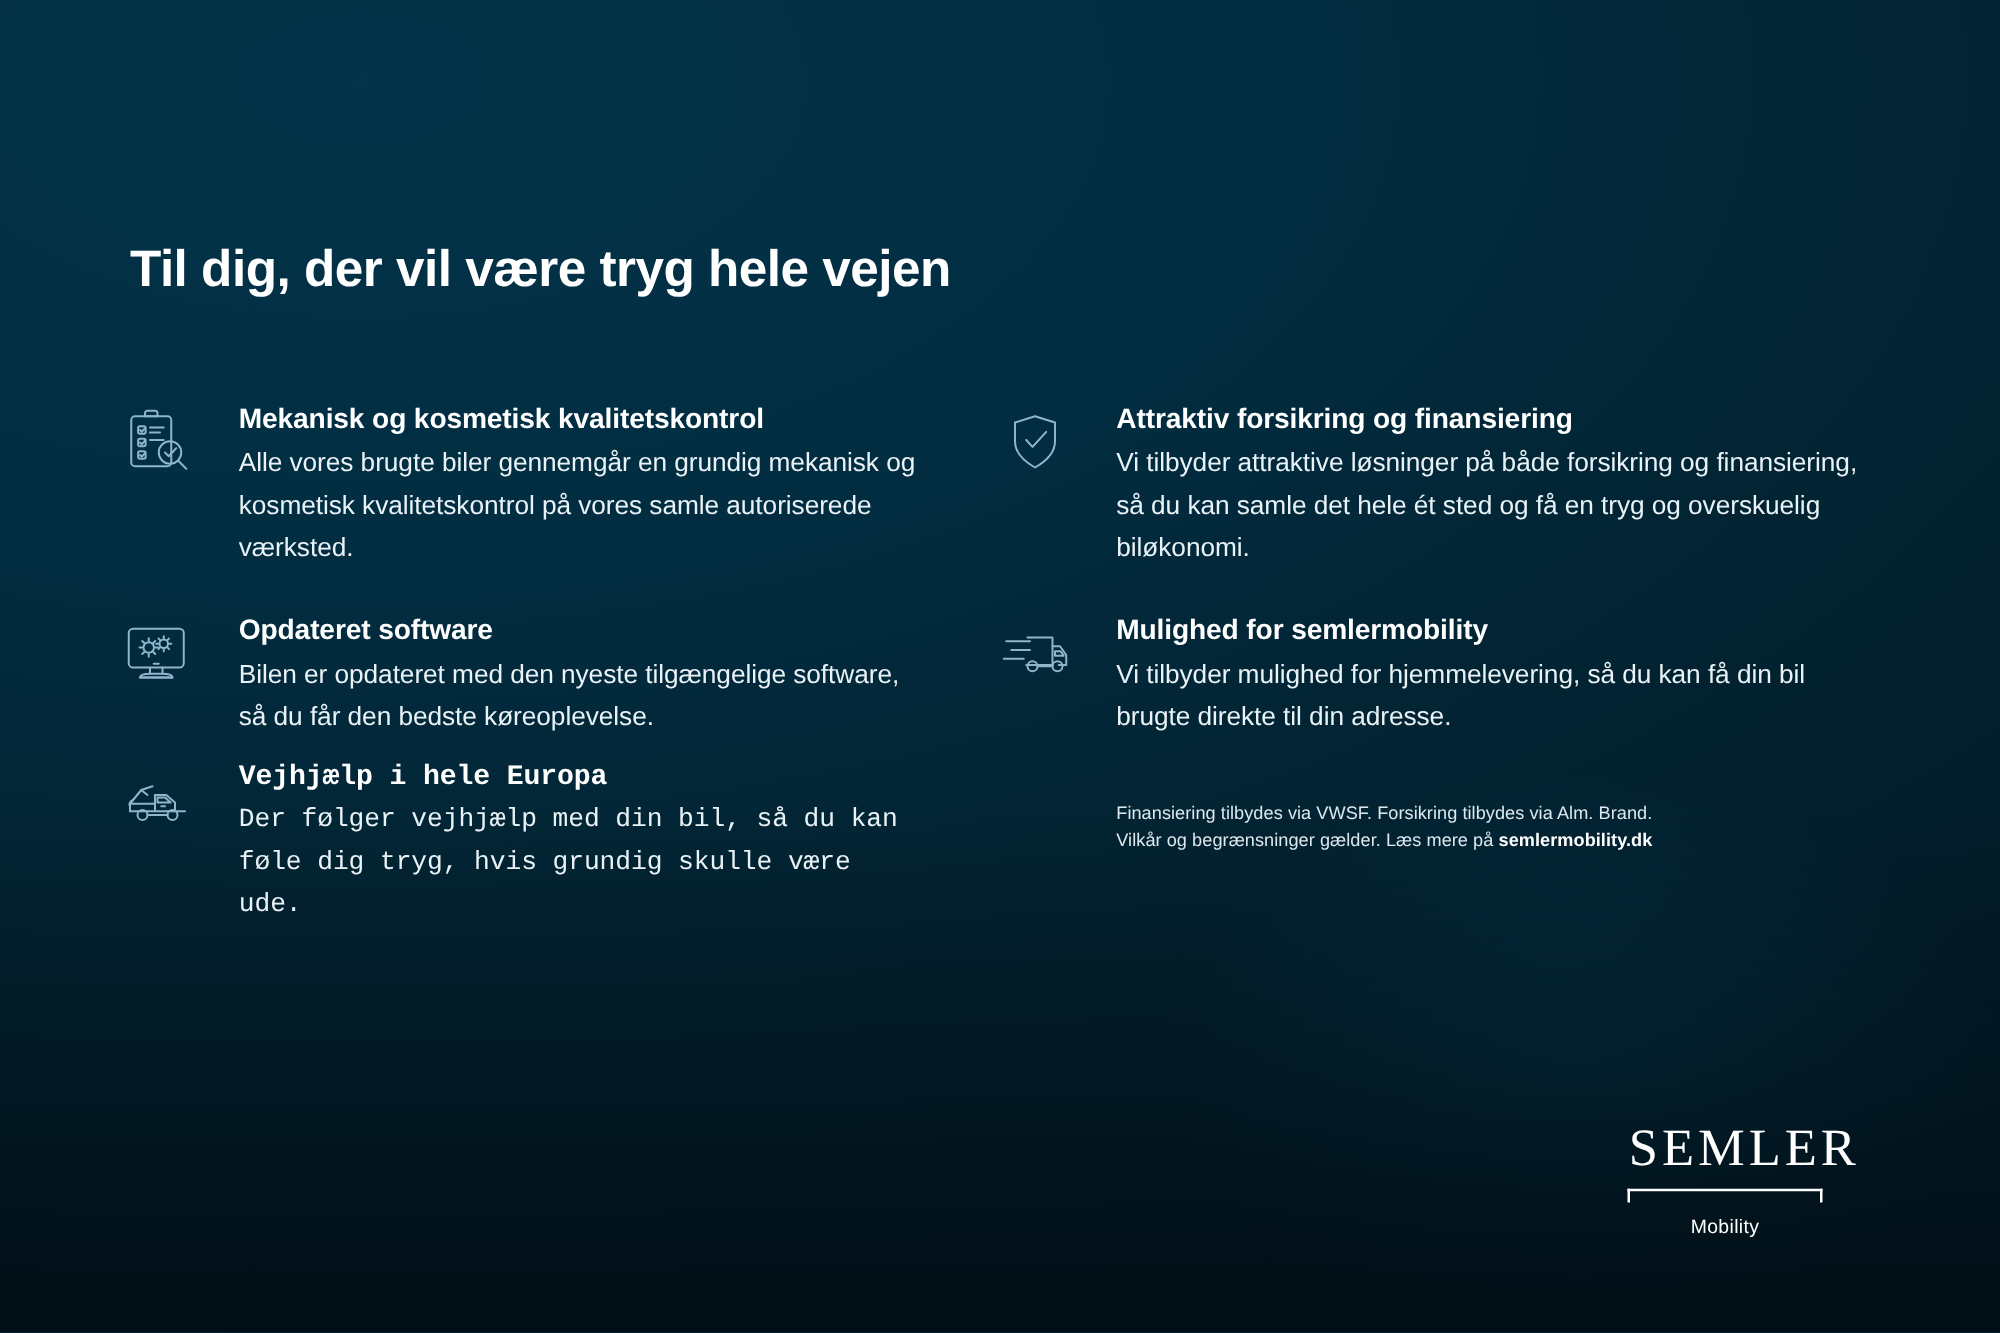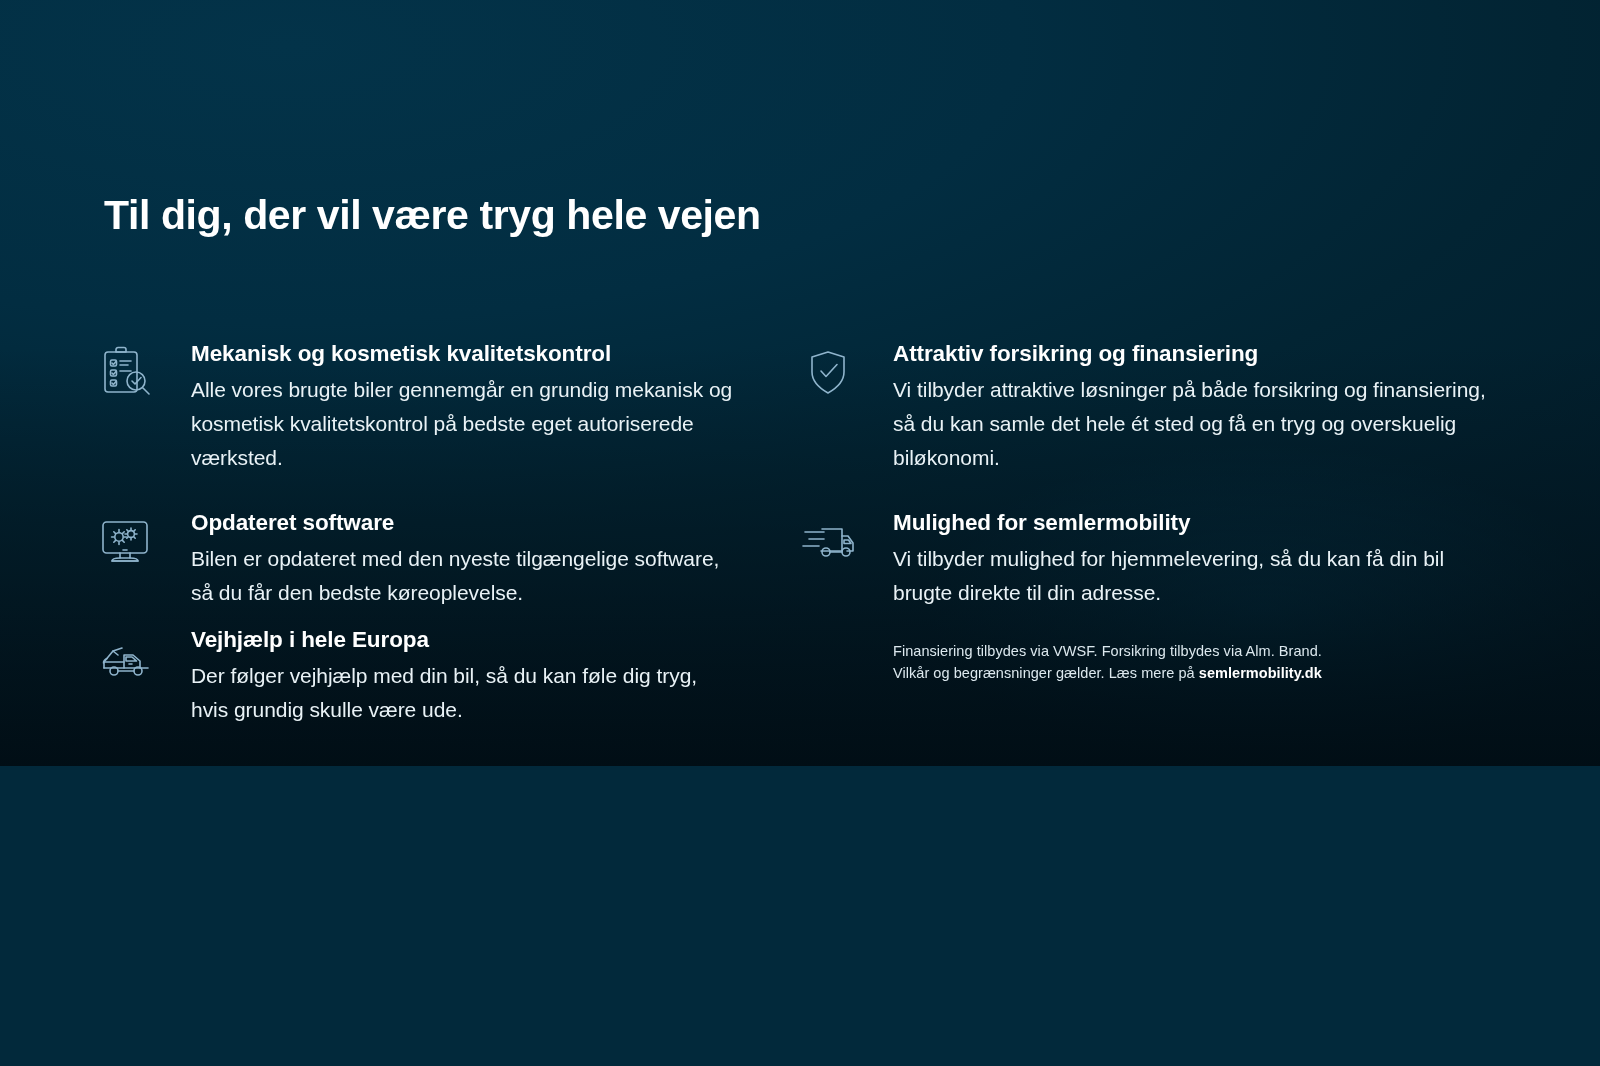--- a/index.html
+++ b/index.html
@@ -12,21 +12,21 @@
 
   body {
     font-family: "Liberation Sans", sans-serif;
     background-color: #02293b;
     position: relative;
   }
 
   #stage {
     position: relative;
     width: 1600px;
-    height: 766px;
+    height: 1066px;
     overflow: hidden;
     background:
       radial-gradient(120% 95% at 18% 6%, #033349 0%, #022d41 38%, #022433 66%, #021b28 100%),
       linear-gradient(160deg, #023245 0%, #022b3e 45%, #021a26 100%);
   }
 
   #stage::after {
     content: "";
     position: absolute;
     left: 0; right: 0; bottom: 0;
@@ -59,21 +59,21 @@
     font-size: 41px;
     font-weight: bold;
     color: #ffffff;
     letter-spacing: -0.4px;
     line-height: 1.15;
   }
 
   
   .col {
     position: absolute;
-    top: 340px;
+    top: 321px;
   }
   .col-left  { left: 98px;  width: 640px; }
   .col-right { left: 800px; width: 700px; }
 
   .feature {
     position: relative;
     display: block;
     padding-left: 93px;
     margin-bottom: 34px;
   }
@@ -104,21 +104,21 @@
     line-height: 1.62;
     letter-spacing: -0.05px;
     max-width: 545px;
   }
 
   .col-right .feature-desc { max-width: 600px; }
 
   
   .feature.b1 { margin-bottom: 34px; }
   .feature.b2 { margin-bottom: 16px; }
-  .feature.b3 { margin-bottom: 0; }
+  .feature.b3 { margin-bottom: 0; font-family: Liberation Mono, monospace; }
 
   
   .fineprint {
     position: absolute;
     left: 893px;
     top: 640px;
     width: 520px;
     font-size: 14.5px;
     line-height: 1.55;
     color: #dce8ee;
@@ -193,21 +193,21 @@
             <path d="M14 27 l1.4 1.5 l2.6 -3"></path>
             <line x1="22" y1="25" x2="33" y2="25"></line>
             <rect x="12.5" y="34" width="6" height="6" rx="1.4"></rect>
             <path d="M14 37 l1.4 1.5 l2.6 -3"></path>
             <circle cx="38" cy="35" r="9"></circle>
             <path d="M34 35 l3 3 l6 -6.5"></path>
             <line x1="45" y1="42" x2="51" y2="48"></line>
           </svg>
         </span>
         <div class="feature-title">Mekanisk og kosmetisk kvalitetskontrol</div>
-        <div class="feature-desc">Alle vores brugte biler gennemgår en grundig mekanisk og kosmetisk kvalitetskontrol på bedste eget autoriserede værksted.</div>
+        <div class="feature-desc">Alle vores brugte biler gennemgår en grundig mekanisk og kosmetisk kvalitetskontrol på vores samle autoriserede værksted.</div>
       </div>
 
       <div class="feature b2">
         <span class="feature-icon">
           <svg viewBox="0 0 58 54" fill="none" stroke="#8fb4cc" stroke-width="1.6" stroke-linecap="round" stroke-linejoin="round">
             <rect x="5" y="7" width="44" height="31" rx="3.5"></rect>
             <path d="M22 38 v5 h10 v-5"></path>
             <path d="M14 46 h26"></path>
             <path d="M22 43 q-8 0 -8 3 h26 q0 -3 -8 -3"></path>
             <line x1="25" y1="35" x2="29" y2="35"></line>

